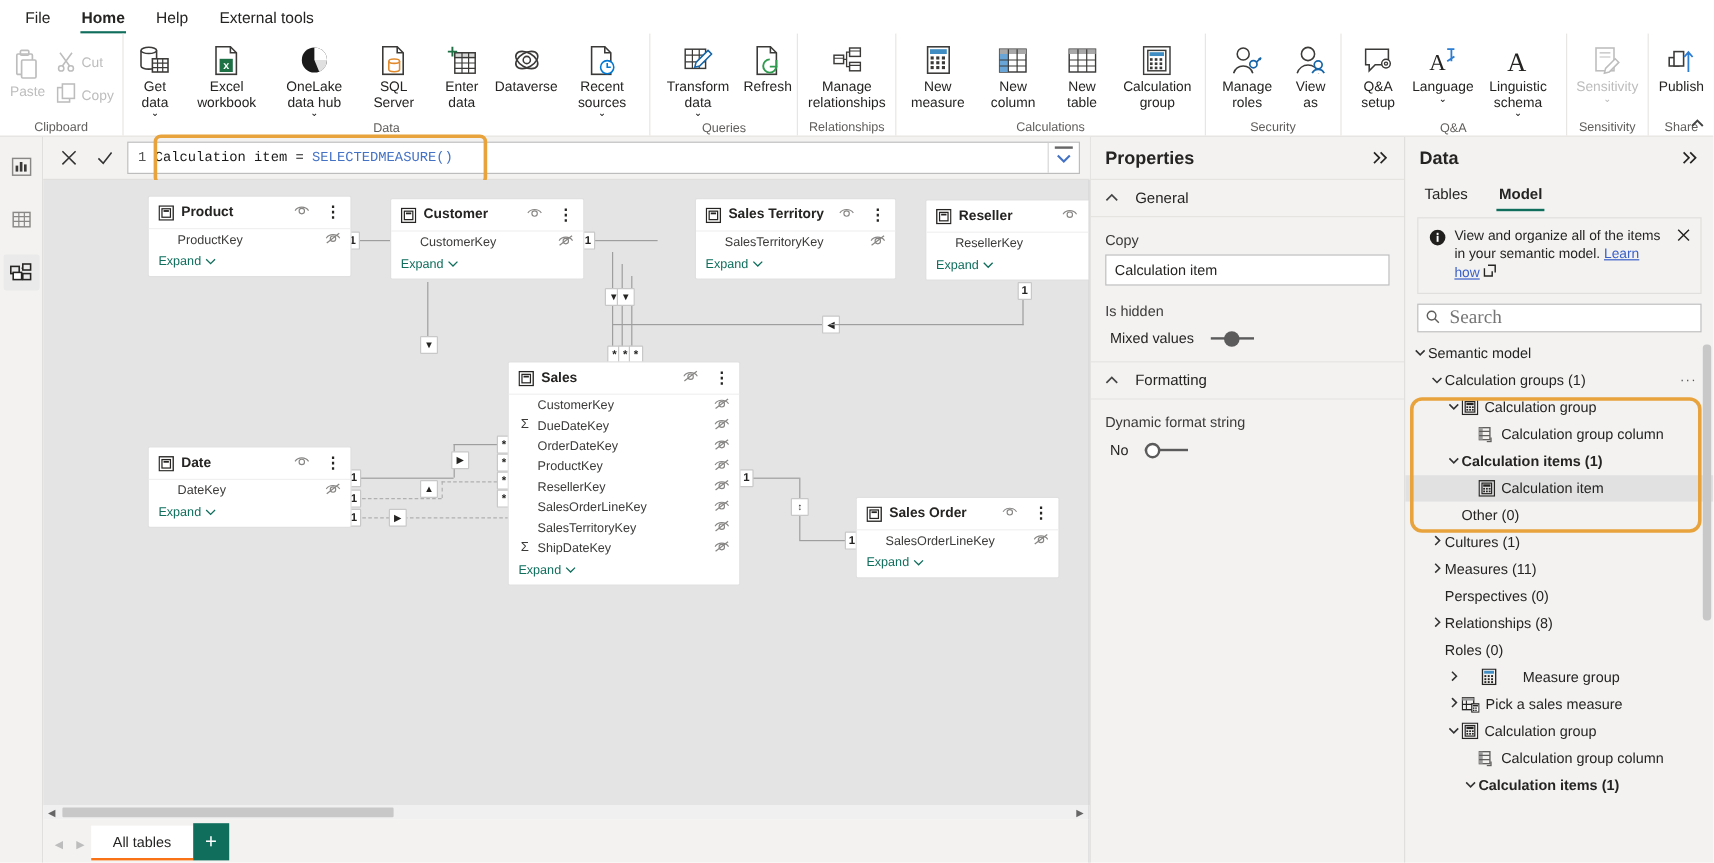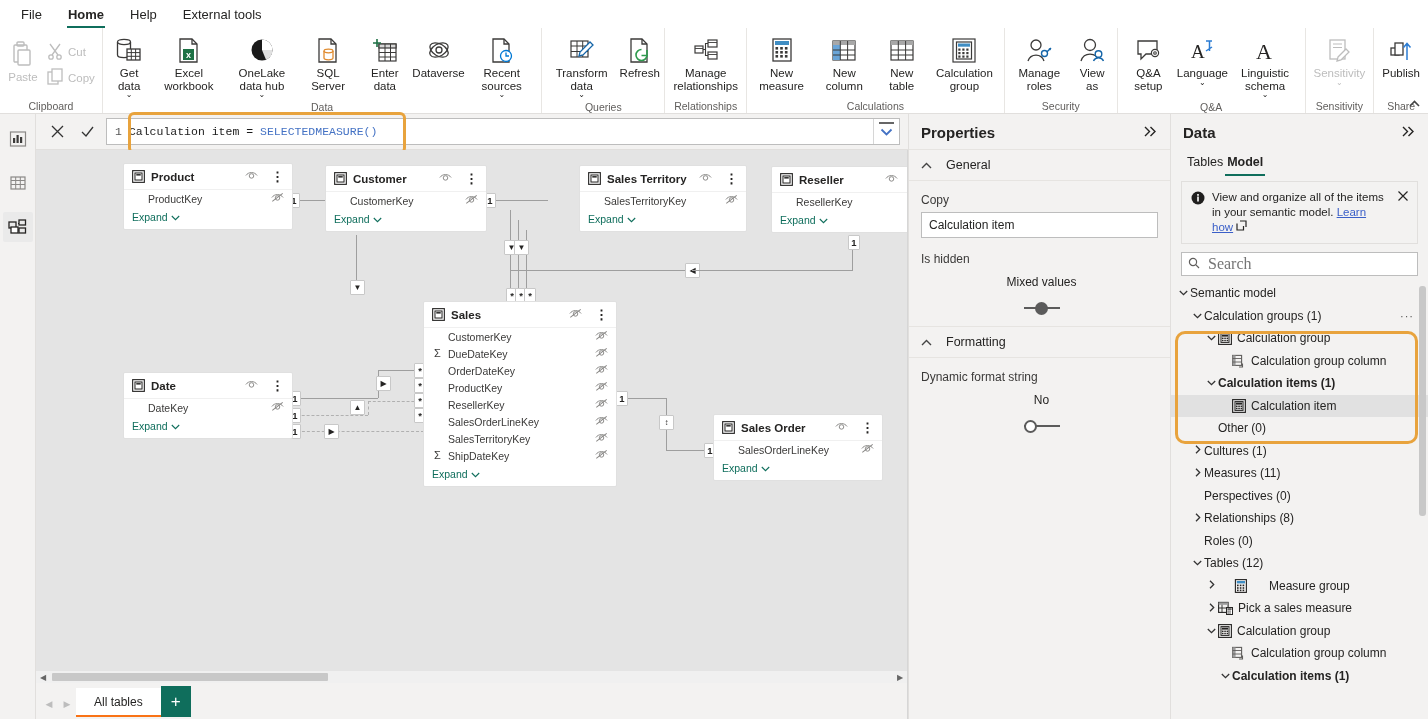--- a/index.html
+++ b/index.html
@@ -210,40 +210,40 @@
   }
   .psection .caret { font-size: 10px; color: #333; }
   .psection .ptitle { font-size: 12.5px; color: #252423; }
   .pbody { padding: 8px 12px 12px 12px; }
   .plabel { font-size: 12px; color: #3b3a39; margin: 4px 0 5px 0; }
   .pinput {
     width: 100%; height: 26px; background: #fff; border: 1px solid #bdbdbd;
     padding: 0 7px; font-size: 12px; color: #252423;
     font-family: "Liberation Sans", sans-serif;
   }
-  .ptoggle-row { display: flex; align-items: center; gap: 14px; padding: 4px 0 0 4px; flex-direction: column; }
+  .ptoggle-row { display: flex; align-items: center; gap: 14px; padding: 4px 0 0 4px; }
   .ptoggle-label { font-size: 12px; color: #252423; }
   .toggle {
     width: 36px; height: 11px; position: relative; cursor: pointer;
   }
   .toggle .track {
     position: absolute; top: 4px; left: 0; right: 0; height: 2px; background: #5b5b5b;
   }
   .toggle .knob {
     position: absolute; top: -1px; width: 13px; height: 13px; border-radius: 50%;
   }
   .toggle.mixed .knob { left: 11px; background: #5b5b5b; }
   .toggle.off .knob { left: 0; background: #fff; border: 2px solid #5b5b5b; }
 
   
   .datapane {
     width: 258px; background: #f3f2f1; border-left: 1px solid #e1dfdd;
     display: flex; flex-direction: column; position: relative;
   }
-  .dtabs { display: flex; padding: 0 14px; margin-top: 2px; }
+  .dtabs { display: flex; gap: 22px; padding: 0 14px; margin-top: 2px; }
   .dtab {
     font-size: 12.5px; color: #252423; padding: 4px 2px 7px 2px;
     cursor: pointer; position: relative;
   }
   .dtab.active { font-weight: bold; }
   .dtab.active::after {
     content: ""; position: absolute; left: 0; right: 0; bottom: 0;
     height: 2.5px; background: #0f6e5c;
   }
   .infobox {
@@ -1223,26 +1223,20 @@
           <div class="trow" style="padding-left: 20px;">
             <span class="caret"><svg width="6" height="9" viewBox="0 0 6 9">
                 <path d="M1 0.8 L4.7 4.5 L1 8.2" stroke="#333" stroke-width="1.3" fill="none"></path>
               </svg></span>
             <span>Relationships (8)</span>
           </div>
           <div class="trow" style="padding-left: 20px;">
             <span class="caret"></span>
             <span>Roles (0)</span>
           </div>
-          <div class="trow" style="padding-left: 20px;">
-            <span class="caret"><svg width="9" height="6" viewBox="0 0 9 6">
-                <path d="M0.8 1 L4.5 4.7 L8.2 1" stroke="#333" stroke-width="1.3" fill="none"></path>
-              </svg></span>
-            <span>Tables (12)</span>
-          </div>
           <div class="trow" style="padding-left: 34px; gap: 16px;">
             <span class="caret"><svg width="6" height="9" viewBox="0 0 6 9">
                 <path d="M1 0.8 L4.7 4.5 L1 8.2" stroke="#333" stroke-width="1.3" fill="none"></path>
               </svg></span>
             <span class="tico">
               <svg width="14" height="14" viewBox="0 0 14 14">
                 <rect x="1.4" y="0.6" width="11" height="12.8" fill="none" stroke="#252423" stroke-width="1.1"></rect>
                 <rect x="2.8" y="2" width="8.2" height="2.4" fill="#3f8dc3"></rect>
                 <g fill="#252423">
                   <rect x="3" y="5.6" width="1.6" height="1.6"></rect>

